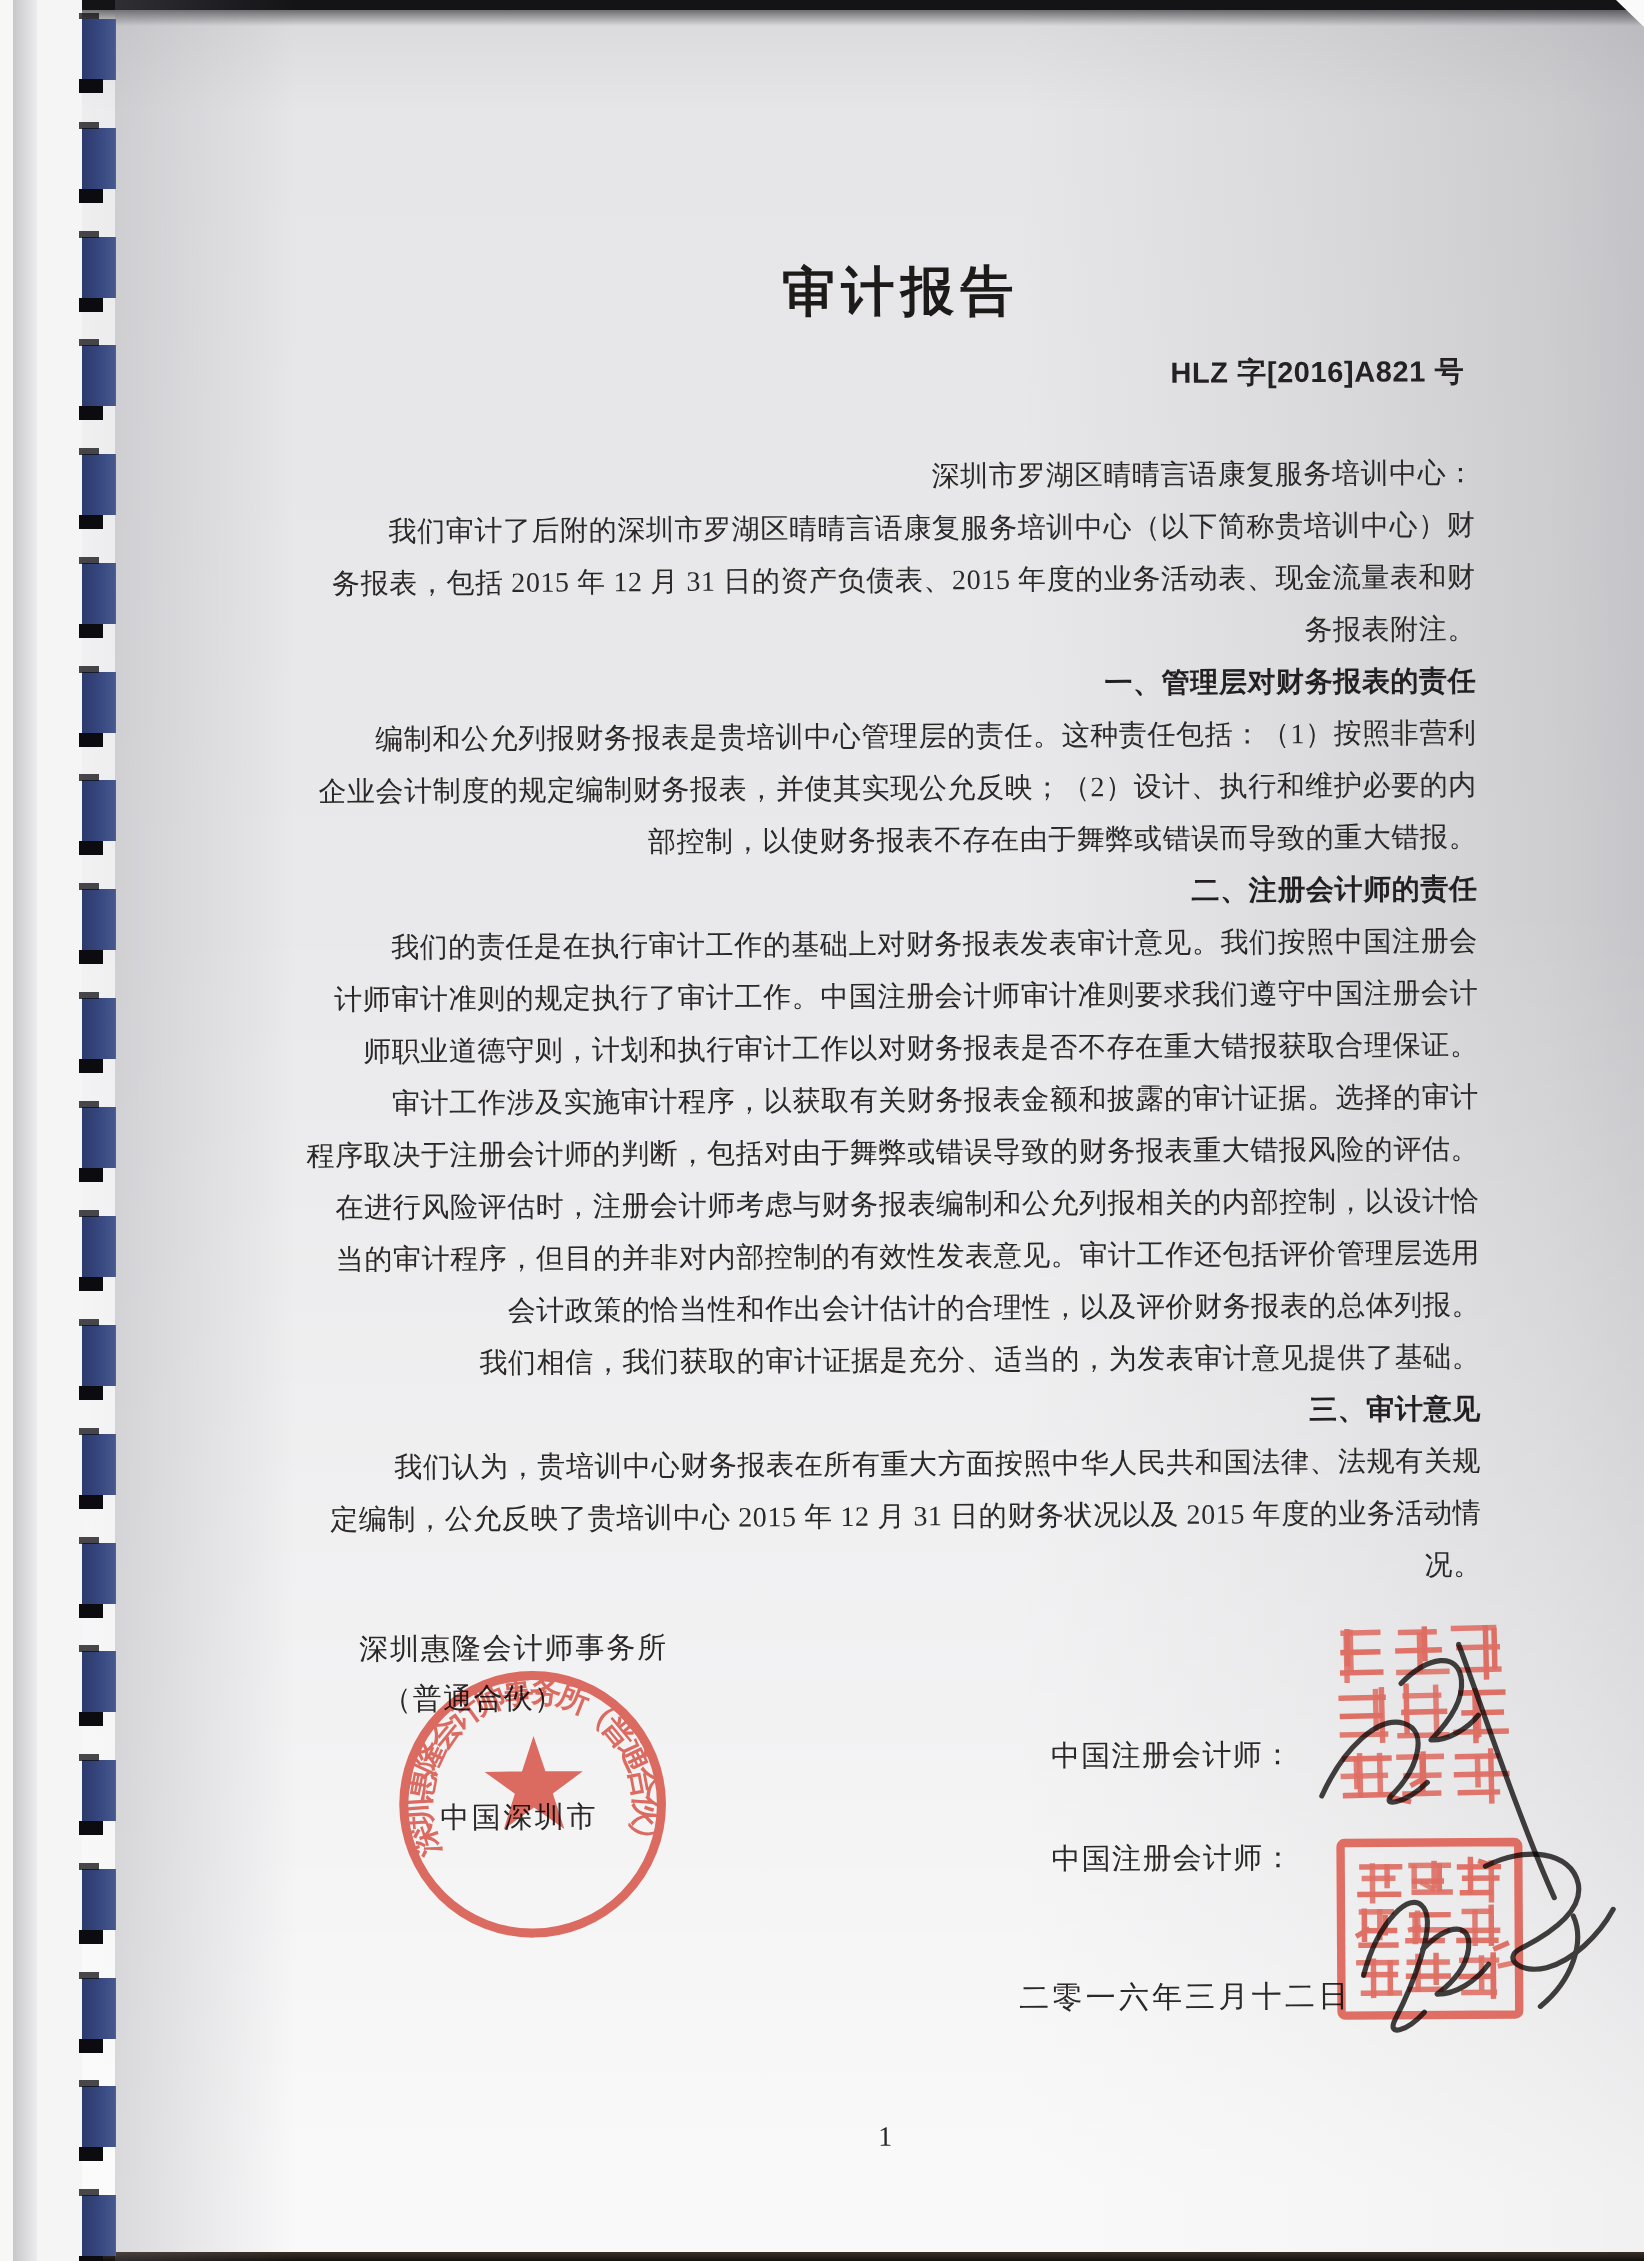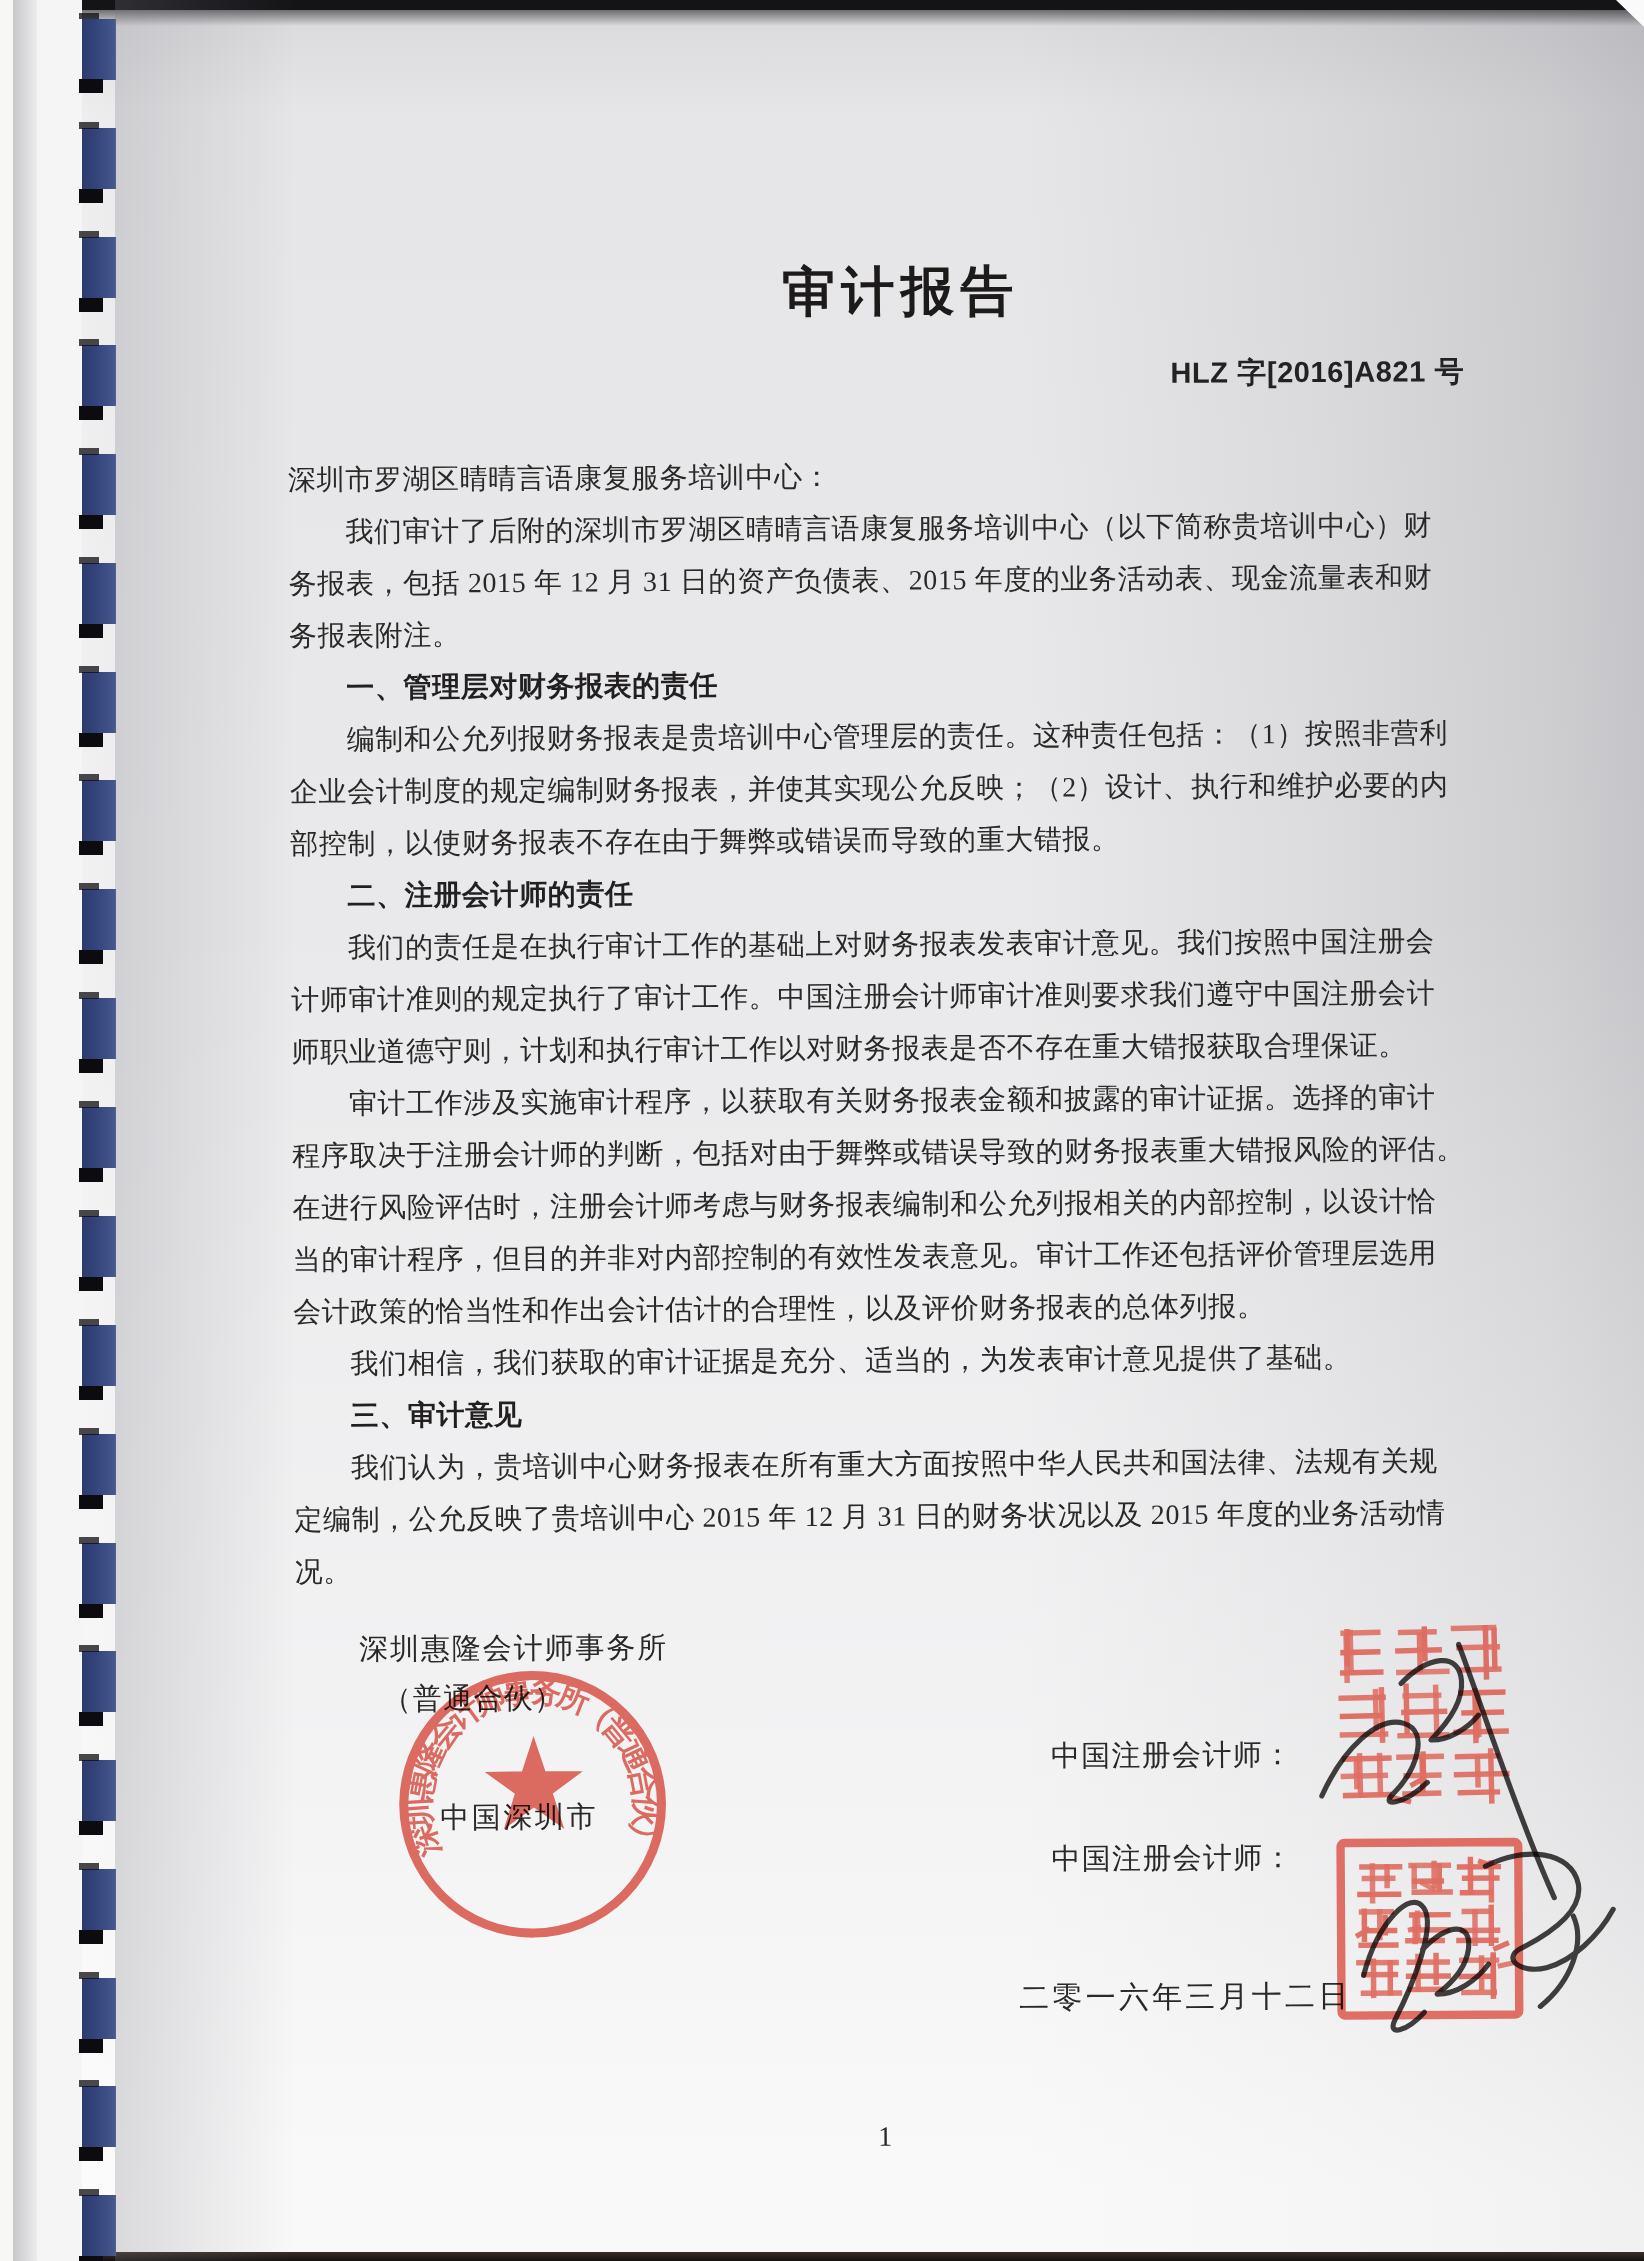--- a/index.html
+++ b/index.html
@@ -6,20 +6,21 @@
   #scan{
     position:relative;
     width:1645px;height:2261px;
     overflow:hidden;
     background:
       linear-gradient(180deg, rgba(70,70,78,.10) 0%, rgba(70,70,78,.02) 5%, rgba(0,0,0,0) 40%, rgba(255,255,255,.45) 78%, rgba(255,255,255,.75) 97%),
       linear-gradient(90deg, rgba(255,255,255,.70) 0%, rgba(255,255,255,.25) 7%, rgba(0,0,0,0) 16%, rgba(0,0,0,0) 62%, rgba(70,70,80,.08) 80%, rgba(70,70,80,.16) 94%, rgba(70,70,80,.22) 100%),
       #e9e9eb;
     font-family:"Liberation Serif","DejaVu Serif",serif;
     color:#2b2828;
+    text-align:right;
   }
   
   .topbar{position:absolute;left:23px;top:0;width:1621px;height:10.3px;background:#141417;}
   .topbar-fade{position:absolute;left:23px;top:10.3px;width:1621px;height:15.5px;
     background:linear-gradient(180deg,rgba(20,20,24,.55),rgba(20,20,24,0));}
   .bottombar{position:absolute;left:59px;top:2252px;width:1585px;height:9px;
     background:linear-gradient(180deg,#3a2e26,#15110f);}
   .edge-white{position:absolute;left:0;top:0;width:13px;height:2261px;background:#f7f7f6;}
   .edge-shadow{position:absolute;left:13px;top:0;width:24.5px;height:2261px;
     background:linear-gradient(90deg,#c7c7ca,#ededee);}

